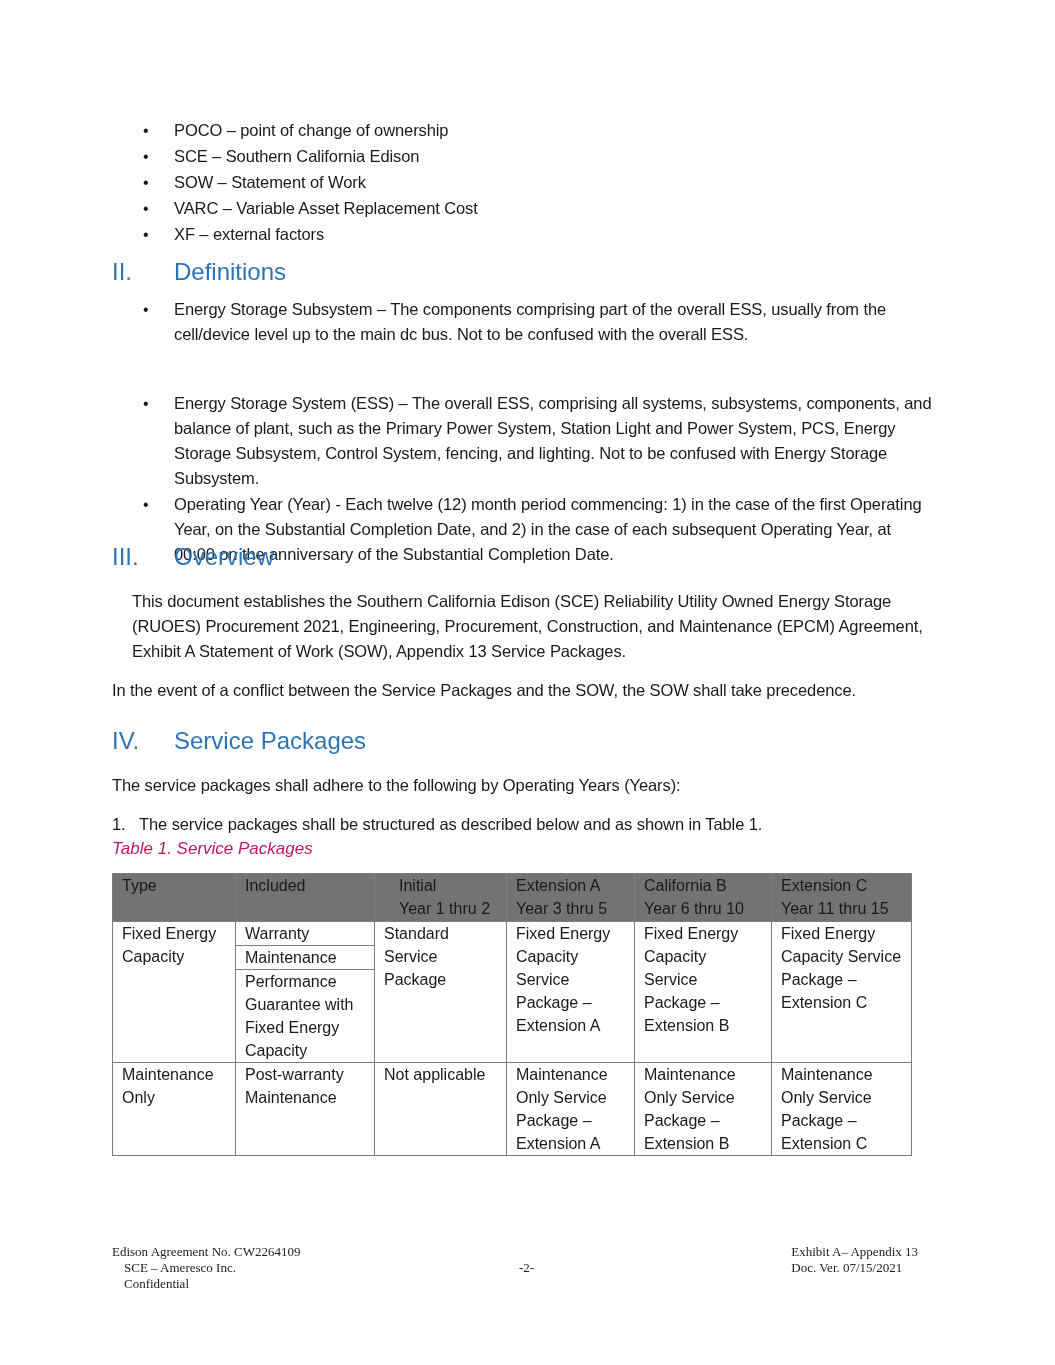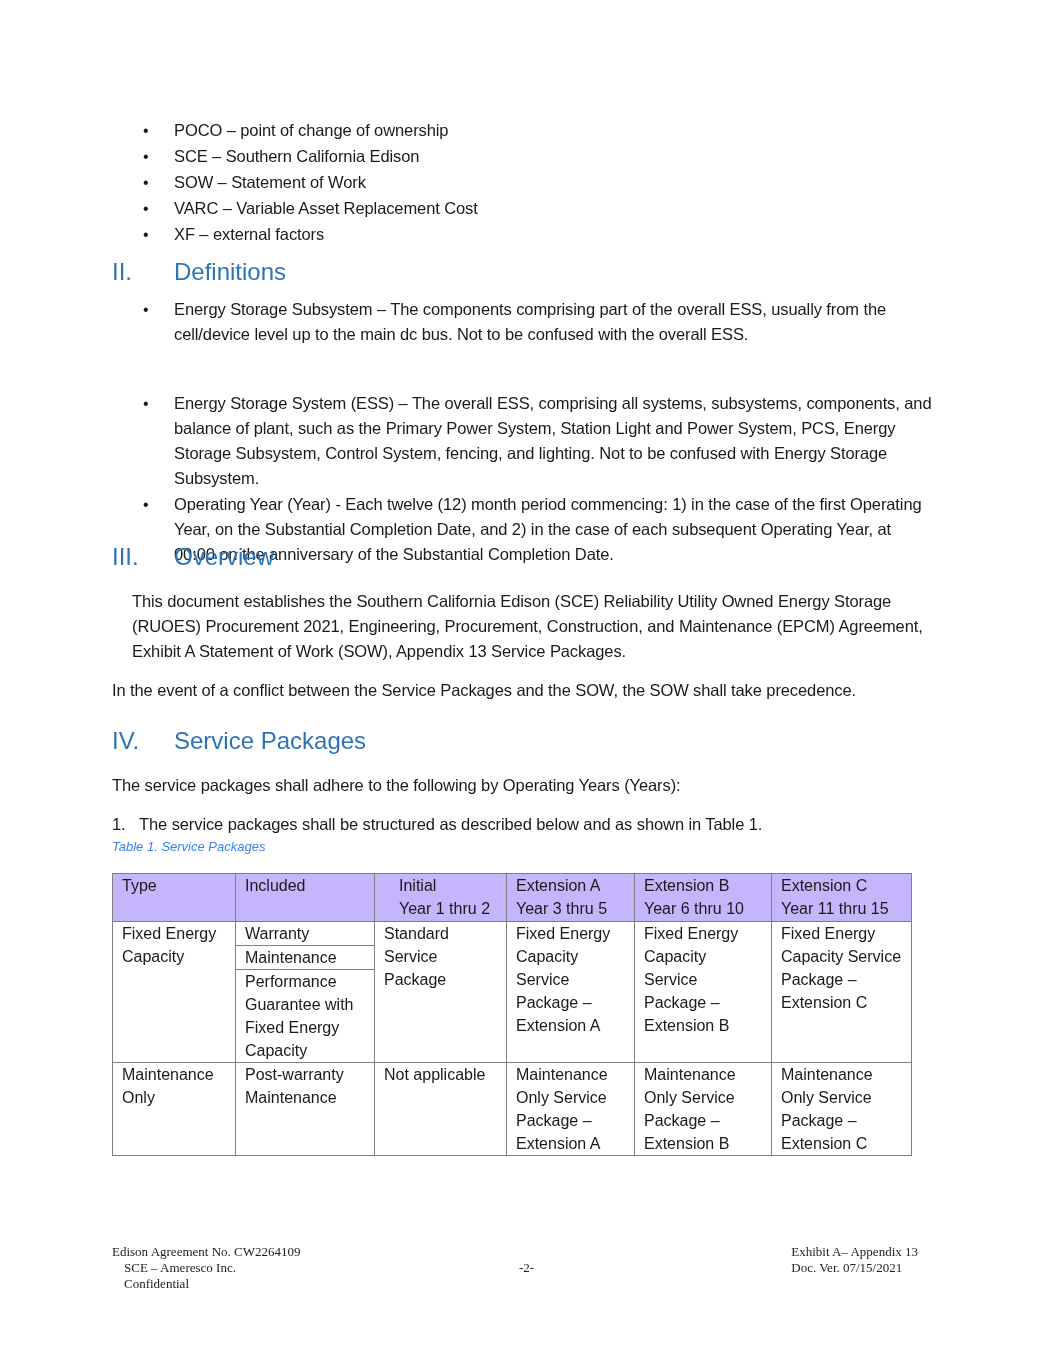--- a/index.html
+++ b/index.html
@@ -6,24 +6,24 @@
   html, body { width: 1055px; height: 1365px; background: #ffffff; }
   body { position: relative; font-family: "Liberation Sans", "DejaVu Sans", sans-serif; color: #1a1a1a; overflow: hidden; }
   .page { position: absolute; left: 0; top: 0; width: 1055px; height: 1365px; }
   .txt { font-size: 16.5px; line-height: 25px; letter-spacing: -0.1px; }
   ul.bullets { list-style: none; position: absolute; left: 112px; width: 820px; }
   ul.bullets li { position: relative; padding-left: 62px; }
   ul.bullets li::before { content: "\2022"; position: absolute; left: 31px; top: 0; font-size: 16px; }
   .heading { position: absolute; left: 112px; color: #2e74b5; font-size: 24px; line-height: 30px; font-weight: normal; }
   .heading .num { display: inline-block; width: 62px; }
   .para { position: absolute; left: 112px; width: 810px; }
-  .caption { position: absolute; left: 112px; font-size: 13px; font-style: italic; color: #3b82f6; }
+  .caption { position: absolute; left: 112px; font-size: 17px; font-style: italic; color: #be185d; }
   table.sp { position: absolute; left: 112px; top: 873px; border-collapse: collapse; font-size: 16px; line-height: 23px; }
   table.sp td, table.sp th { border: 1px solid #7f7f7f; vertical-align: top; padding: 0 9px; text-align: left; font-weight: normal; }
-  table.sp th { background: #c4b5fd; }
+  table.sp th { background: #737373; }
   table.sp td.sub { padding: 0; }
   .subcell { border-bottom: 1px solid #7f7f7f; padding: 0 9px; }
   .subcell:last-child { border-bottom: none; }
   .footer { position: absolute; font-family: "Liberation Serif", "DejaVu Serif", serif; font-size: 13px; line-height: 16px; color: #222; }
 </style>
 </head>
 <body>
 
 <div class="page">
 
@@ -73,21 +73,21 @@
           </th>
       <th style="width:132px;padding-left:24px;">
             <div>Initial</div>
             <div>Year 1 thru 2</div>
           </th>
       <th style="width:128px;">
             <div>Extension A</div>
             <div>Year 3 thru 5</div>
           </th>
       <th style="width:137px;">
-            <div>Extension B</div>
+            <div>California B</div>
             <div>Year 6 thru 10</div>
           </th>
       <th style="width:140px;">
             <div>Extension C</div>
             <div>Year 11 thru 15</div>
           </th>
     </tr>
     <tr style="height:141px;">
       <td>Fixed Energy Capacity</td>
       <td class="sub">

